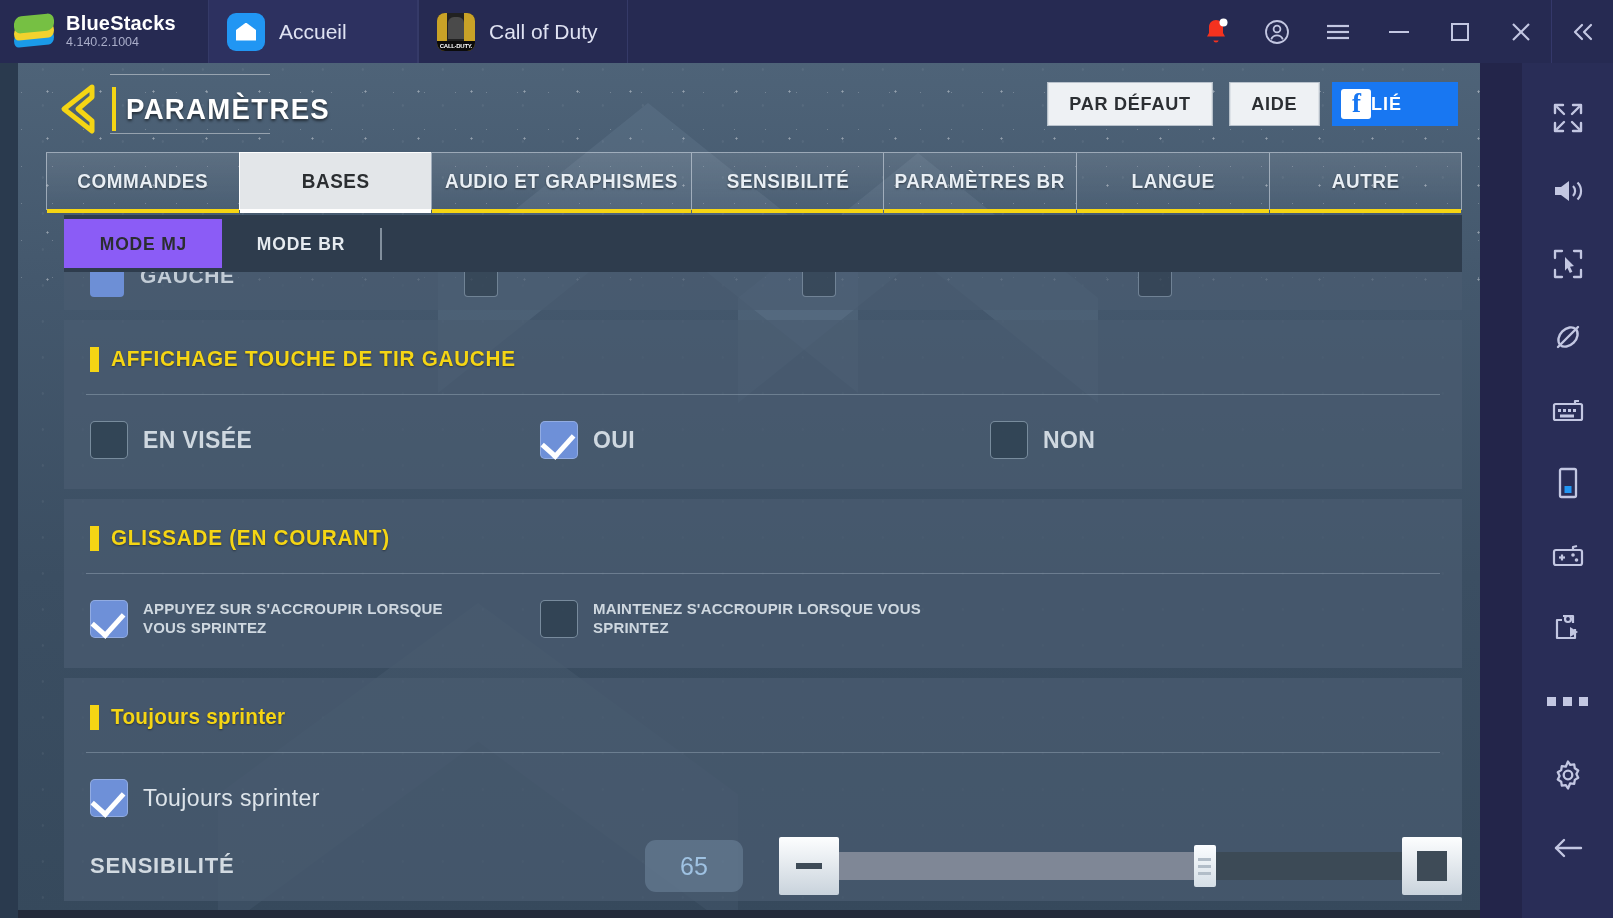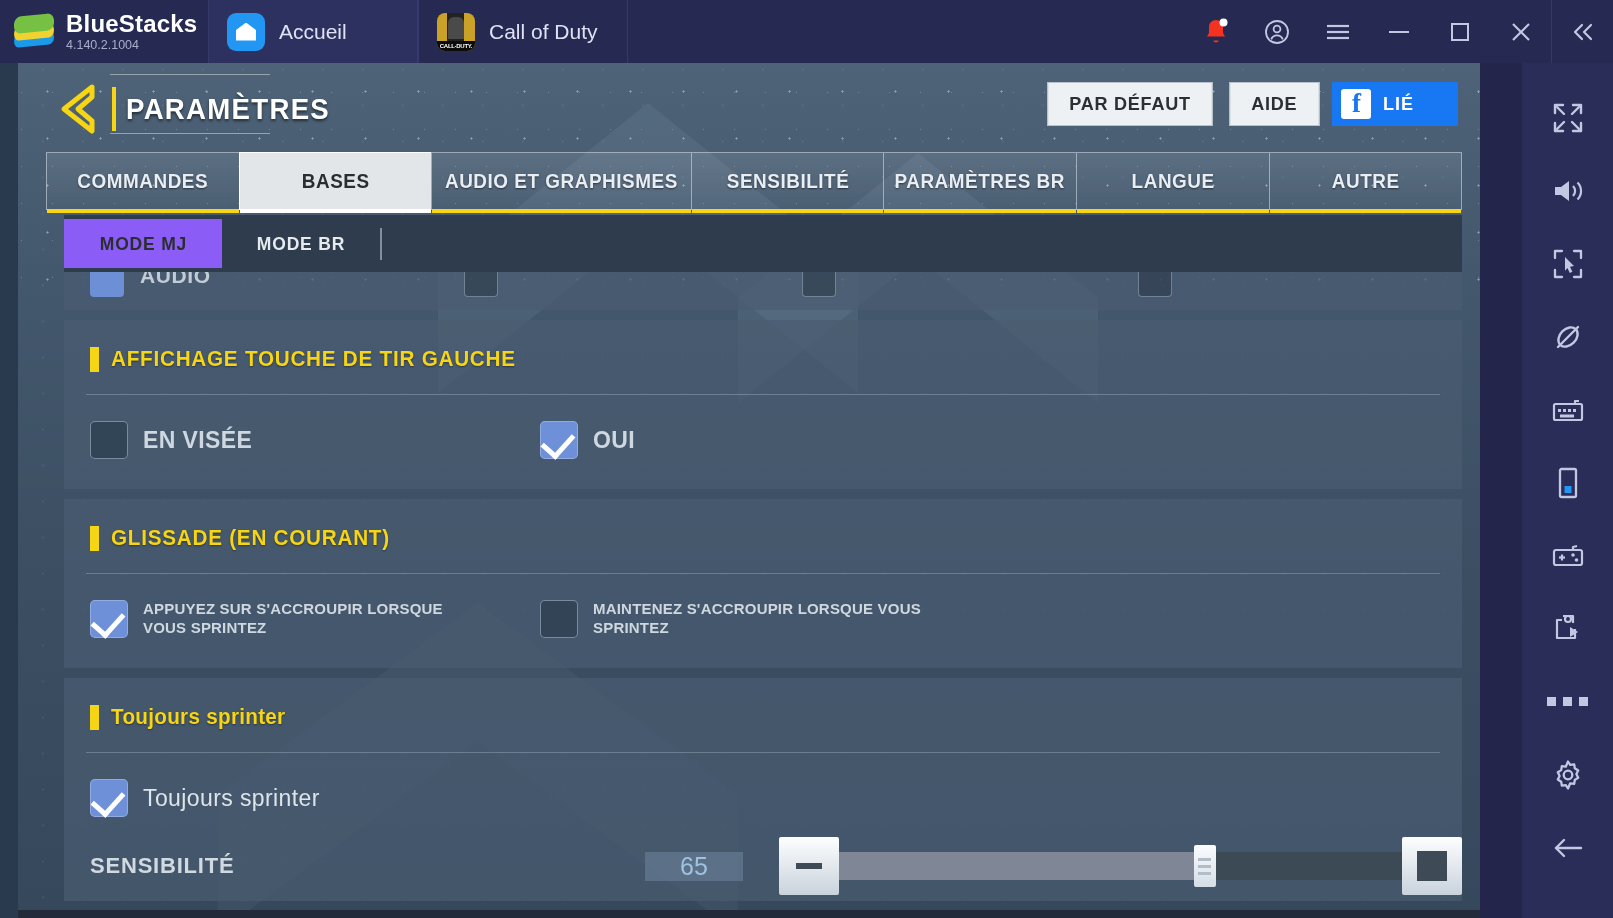--- a/index.html
+++ b/index.html
@@ -16,21 +16,21 @@
     background:#262a52; display:flex; align-items:stretch;
   }
   .bs-brand{ width:208px; display:flex; align-items:center; padding-left:14px; gap:12px; }
   .bs-logo{ width:40px; height:40px; position:relative; flex:0 0 auto; }
   .bs-logo i{ position:absolute; left:0; width:40px; height:14px; border-radius:5px/7px; transform:skewY(-6deg); }
   .bs-logo i:nth-child(1){ top:20px; background:#1a9ae8; }
   .bs-logo i:nth-child(2){ top:13px; background:#f2d22e; }
   .bs-logo i:nth-child(3){ top:3px; background:#76c043; height:17px; border-radius:7px; }
   .bs-logo i:nth-child(4){ top:21px; left:2px; width:16px; height:12px; background:#e8412f; border-radius:4px; transform:skewY(-6deg); z-index:-1;}
   .bs-txt{ line-height:1.05; }
-  .bs-name{ color:#fff; font-size:24px; font-weight:bold; letter-spacing:.2px; }
+  .bs-name{ color:#fff; font-size:20px; font-weight:bold; letter-spacing:.2px; }
   .bs-ver{ color:#a9adc9; font-size:12.5px; margin-top:2px; }
 
   .tab{
     position:relative; display:flex; align-items:center; gap:14px;
     padding:0 24px 0 18px; min-width:210px; cursor:default;
     border-left:1px solid #353a68; border-right:1px solid #353a68;
   }
   .tab.active{ background:#2d3160; }
   .tab-label{ color:#dfe2f2; font-size:21px; }
   .tab-icon{ width:38px; height:38px; border-radius:9px; flex:0 0 auto; position:relative; overflow:hidden;}
@@ -113,21 +113,21 @@
   .ttl-lines i:nth-child(2){ margin-top:58px; }
 
   .hbtns{ position:absolute; right:22px; top:19px; display:flex; gap:10px; align-items:center; }
   .hbtn{
     height:44px; padding:0 22px; display:flex; align-items:center; justify-content:center;
     background:#eef1f4; color:#2c2f33; font-size:19px; font-weight:bold; letter-spacing:.8px;
     border:1px solid #b9c2cc; transform:scaleX(.95); cursor:default;
     font-family:"Liberation Sans",sans-serif;
   }
   .fbbtn{
-    height:44px; width:126px; background:#1877f2; display:flex; align-items:center; gap:12px;
+    height:44px; width:126px; background:#1877f2; display:flex; align-items:center; 
     padding-left:9px; cursor:default;
   }
   .fb-sq{ width:30px; height:30px; background:#fff; border-radius:3px; position:relative; flex:0 0 auto;}
   .fb-sq:after{ content:"f"; position:absolute; left:11px; top:-1px; font-size:27px; font-weight:bold;
      color:#1877f2; font-family:"Liberation Serif", serif; }
   .fb-txt{ color:#fff; font-size:18px; font-weight:bold; letter-spacing:1px; }
 
   
   .tabsrow{ position:absolute; left:28px; top:89px; right:18px; height:58px; display:flex; }
   .mtab{
@@ -192,22 +192,22 @@
   }
   .cbx.off{ background:rgba(40,58,74,.65); border:1px solid rgba(178,198,216,.55); }
   .opt-label{ color:#cfd8e0; font-size:23px; font-weight:bold; letter-spacing:.4px; }
   .opt-label.sm{ font-size:15px; font-weight:bold; line-height:1.25; max-width:340px; letter-spacing:.2px;}
   .opt-label.norm{ font-weight:normal; font-size:23px; color:#dde4ea; }
 
   
   .sld-row{ display:flex; align-items:center; padding:0 0 0 26px; height:70px; }
   .sld-name{ color:#d2dae1; font-size:22px; font-weight:bold; letter-spacing:.8px; width:555px; }
   .sld-val{
-    width:98px; height:29px; background:rgba(120,145,168,.45); display:flex; align-items:center;
-    justify-content:center; color:#9fc2e2; font-size:25px; margin-right:36px;
+    width:98px; height:52px; background:rgba(120,145,168,.45); display:flex; align-items:center;
+    justify-content:center; color:#9fc2e2; font-size:25px; margin-right:36px;border-radius:11px;
   }
   .sld-btn{
     width:60px; height:58px; background:linear-gradient(180deg,#fdfeff,#c9d3dc);
     display:flex; align-items:center; justify-content:center; flex:0 0 auto; cursor:default;
     border-radius:2px;
   }
   .sld-btn i{ display:block; background:#3e4b57; }
   .sld-minus{ width:26px; height:6px; }
   .sld-plus{ position:relative; width:30px; height:30px; background:none; }
   .sld-plus:before,.sld-plus:after{ content:""; position:absolute; background:#3e4b57; }
@@ -371,41 +371,45 @@
             <span>MODE BR</span>
           </div>
         <div class="stab-div"></div>
       </div>
 
       <div class="body">
 
         <div class="card cut">
           <div class="cut-row">
             <div class="cut-cb" style="left:26px; top:13px;"></div>
-            <div class="cut-label" style="left:76px; top:14px;">AUDIO</div>
+            <div class="cut-label" style="left:76px; top:14px;">GAUCHE</div>
             <div class="cut-cb off" style="left:400px; top:13px;"></div>
             <div class="cut-cb off" style="left:738px; top:13px;"></div>
             <div class="cut-cb off" style="left:1074px; top:13px;"></div>
           </div>
         </div>
 
         <div class="card">
           <div class="sec-title">
             <div class="sec-bar"></div>
             <div class="sec-txt">AFFICHAGE TOUCHE DE TIR GAUCHE</div>
           </div>
           <div class="divider"></div>
           <div class="opts">
             <div class="opt w2">
               <div class="cbx off"></div>
               <div class="opt-label">EN VISÉE</div>
             </div>
             <div class="opt w1">
               <div class="cbx on"></div>
               <div class="opt-label">OUI</div>
+            </div>
+            <div class="opt w3">
+              <div class="cbx off"></div>
+              <div class="opt-label">NON</div>
             </div>
           </div>
         </div>
 
         <div class="card">
           <div class="sec-title">
             <div class="sec-bar"></div>
             <div class="sec-txt">GLISSADE (EN COURANT)</div>
           </div>
           <div class="divider"></div>

